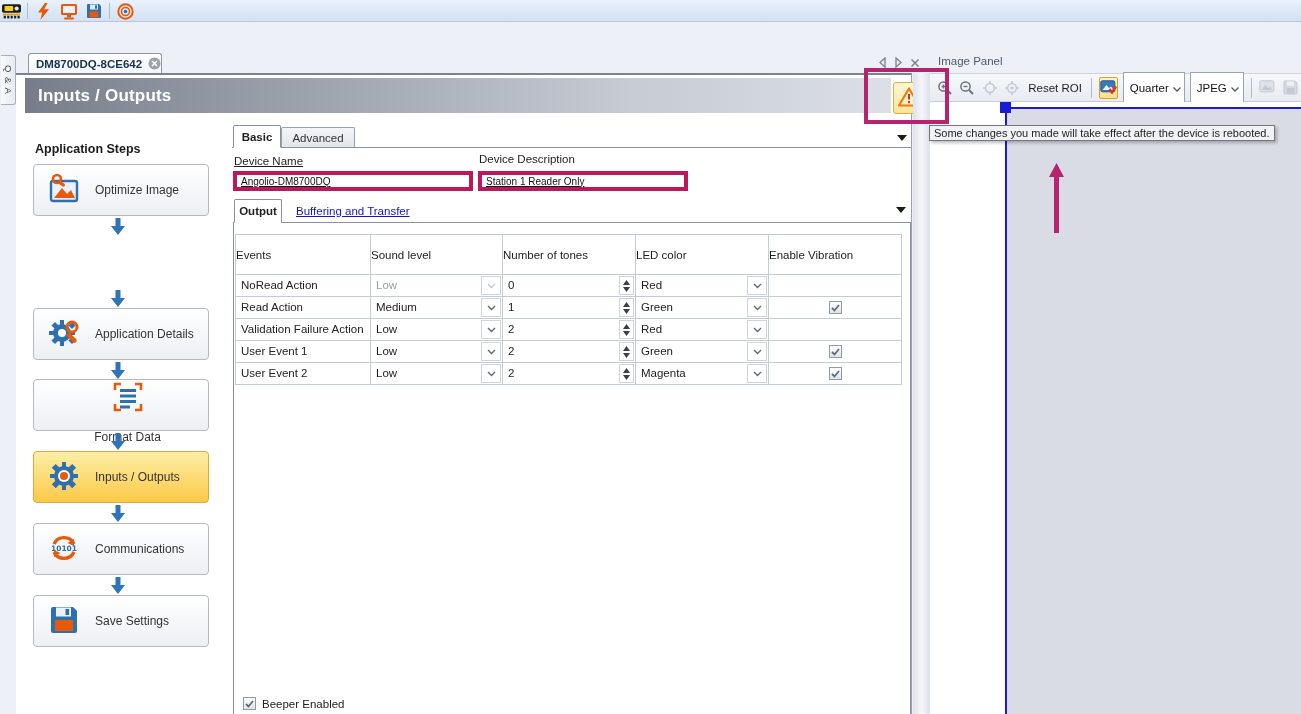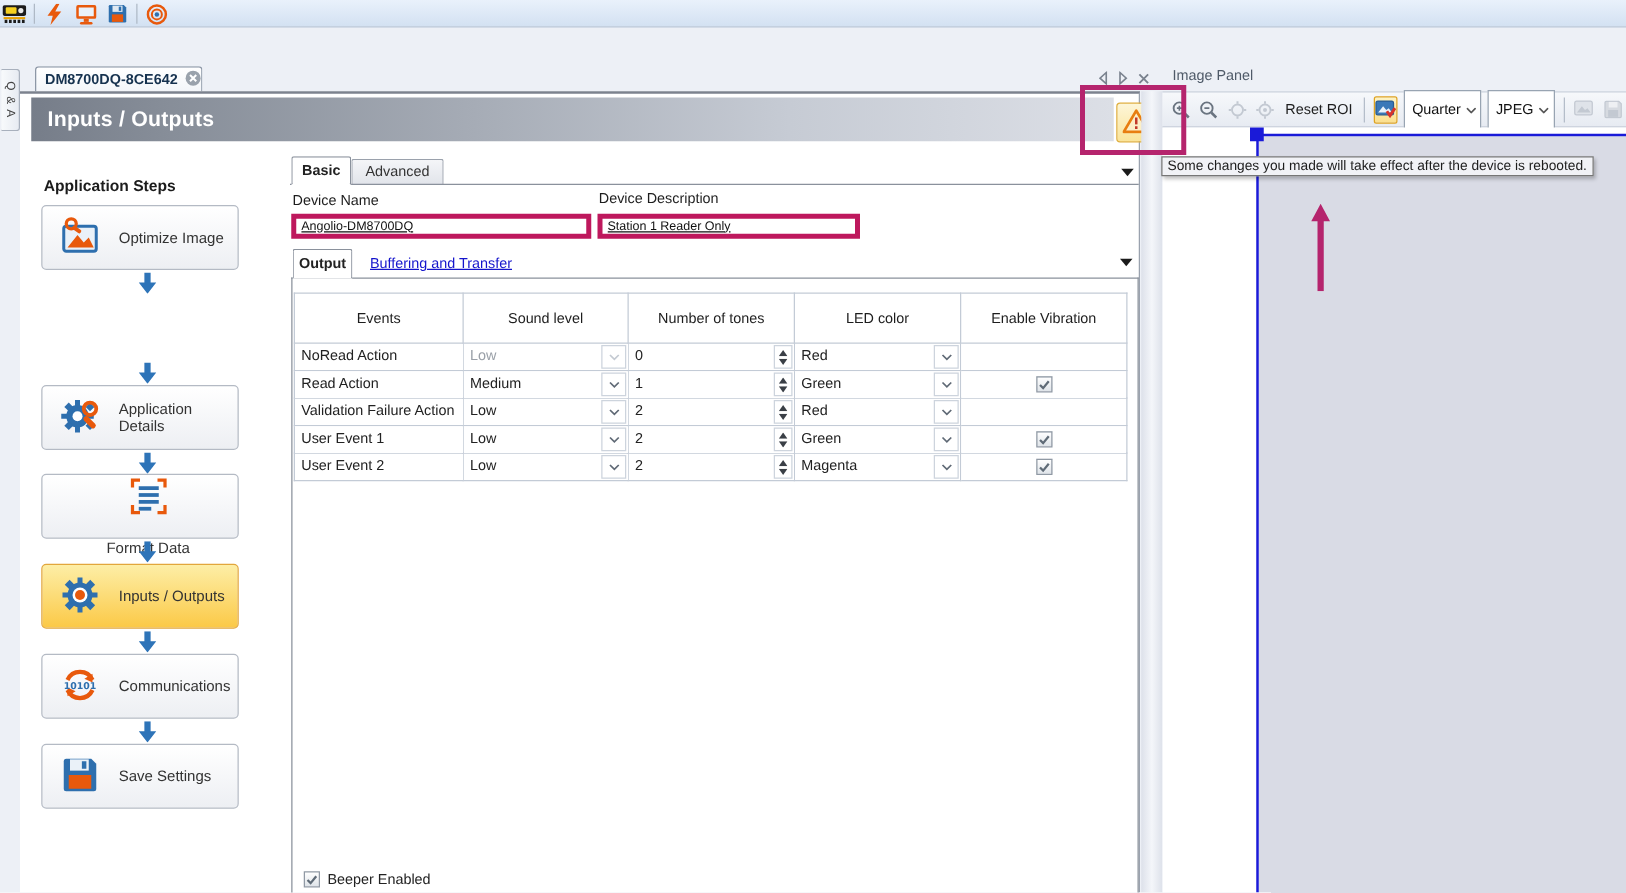--- a/index.html
+++ b/index.html
@@ -44,21 +44,21 @@
 
   .page-header { position:absolute; left:9px; top:3px; width:866px; height:35px;
     background:linear-gradient(90deg,#767d89,#868d98 12%,#c6cbd4 70%,#dcdfe6); display:flex; align-items:center; }
   .page-header .txt { color:#fff; font-weight:bold; font-size:17px; padding-left:13px; letter-spacing:.2px; }
   .warn-btn { position:absolute; left:877px; top:7px; width:32px; height:32px;
     background:linear-gradient(#fdf6d8,#fae49a); border:1px solid #dfae3c; border-radius:3px;
     display:flex; align-items:center; justify-content:center; }
 
   
   .steps-title { position:absolute; left:19px; top:67px; font-weight:bold; font-size:12.5px; color:#1c1c1c; }
-  .step-btn { position:absolute; left:17px; width:158px; height:52px;
+  .step-btn { position:absolute; left:17px; width:176px; height:52px;
     background:linear-gradient(#ffffff,#edeff3); border:1px solid #b4bac4; border-radius:4px;
     display:flex; align-items:center; gap:14px; padding-left:13px; }
   .step-btn .lbl { font-size:12px; color:#333; }
   .step-btn.active { background:linear-gradient(#fdeea6,#fbc947); border-color:#e2a63c; }
   .step-arrow { position:absolute; left:95px; width:14px; height:17px; }
 
   
   .form-tab { position:absolute; font-size:11.5px; }
   .tab-active { background:#fff; border:1px solid #8a919c; border-bottom:1px solid #fff; font-weight:bold;
     border-radius:2px 2px 0 0; z-index:2; display:flex; align-items:center; justify-content:center; }
@@ -68,21 +68,21 @@
   .vline { position:absolute; background:#8a919c; width:1px; }
   .fld-label { position:absolute; font-size:11.5px; color:#1d1d1d; }
   .txt-input { position:absolute; height:20px; border:4px solid #be185d; background:#fff; font-family:inherit;
     font-size:10px; padding:0 4px; color:#111;text-decoration:underline; }
   .link { color:#1414cc; text-decoration:underline; font-size:11.5px; position:absolute; }
   .collapse-arrow { position:absolute; width:0; height:0; border-left:5px solid transparent; border-right:5px solid transparent; border-top:6px solid #1b1b1b; }
 
   
   .io-table { position:absolute; left:219px; top:159px; border-collapse:collapse; table-layout:fixed; }
   .io-table th, .io-table td { border:1px solid #c3cbd6; font-weight:normal; font-size:11.5px; overflow:hidden; }
-  .io-table th { height:40px; text-align:center; color:#1d1d1d; background:#fff; }
+  .io-table th { height:40px; text-align:left; color:#1d1d1d; background:#fff; }
   .io-table td { height:22px; padding:0; background:#fff; position:relative; }
   .cell-text { padding-left:5px; line-height:21px; white-space:nowrap; }
   .combo-cell .cell-text { padding-right:22px; }
   .combo-btn { position:absolute; right:1px; top:1px; bottom:1px; width:20px; background:#fff;
     border:1px solid #cdd4dd; display:flex; align-items:center; justify-content:center; }
   .disabled .cell-text { color:#9aa0a8; }
   .spin-btn { position:absolute; right:1px; top:1px; bottom:1px; width:15px; border:1px solid #cdd4dd; background:#fff;
     display:flex; flex-direction:column; align-items:center; justify-content:center; gap:2px; }
   .cbx { width:13px; height:13px; border:1px solid #9099a4; background:linear-gradient(#fefefe,#dfe4e9);
     display:flex; align-items:center; justify-content:center; }
@@ -345,21 +345,21 @@
           </svg>
       </span>
       <span class="lbl">Save Settings</span>
     </div>
 
     <div class="form-tab tab-active" style="left:217px;top:50px;width:48px;height:23px;">Basic</div>
     <div class="form-tab tab-inactive" style="left:265px;top:52px;width:74px;height:21px;">Advanced</div>
     <div class="hline" style="left:216px;top:72px;width:679px;"></div>
     <div class="collapse-arrow" style="left:881px;top:60px;"></div>
 
-    <div class="fld-label" style="left:218px;top:80px;">Device Name</div>
+    <div class="fld-label" style="left:218px;top:80px;text-decoration:underline;">Device Name</div>
     <input class="txt-input" style="left: 217px; top: 96px; width: 240px;" value="Angolio-DM8700DQ">
     <div class="fld-label" style="left:463px;top:78px;">Device Description</div>
     <input class="txt-input" style="left: 462px; top: 96px; width: 210px;" value="Station 1 Reader Only">
 
     <div class="form-tab tab-active" style="left:218px;top:124px;width:48px;height:24px;">Output</div>
     <a class="link" style="left:280px;top:130px;" href="#">Buffering and Transfer</a>
     <div class="collapse-arrow" style="left:880px;top:132px;"></div>
     <div class="hline" style="left:217px;top:147px;width:678px;"></div>
     <div class="vline" style="left:217px;top:147px;height:494px;"></div>
     <div class="vline" style="left:894px;top:147px;height:494px;"></div>

